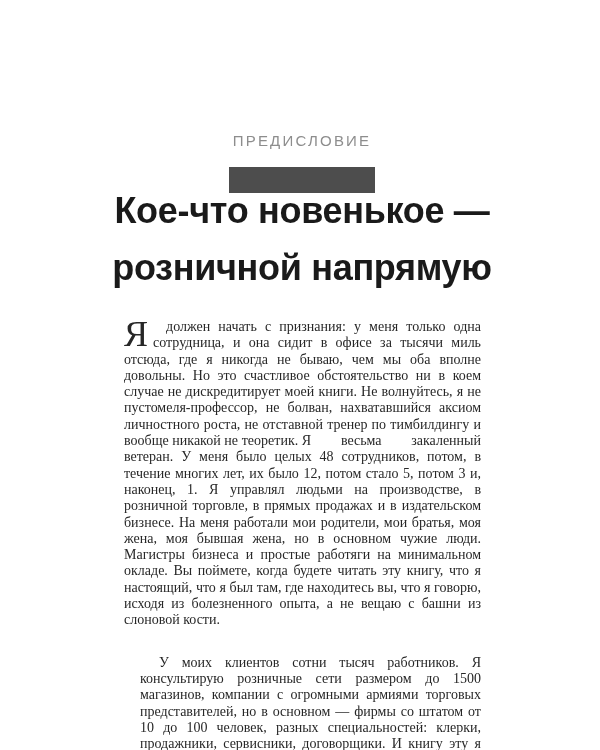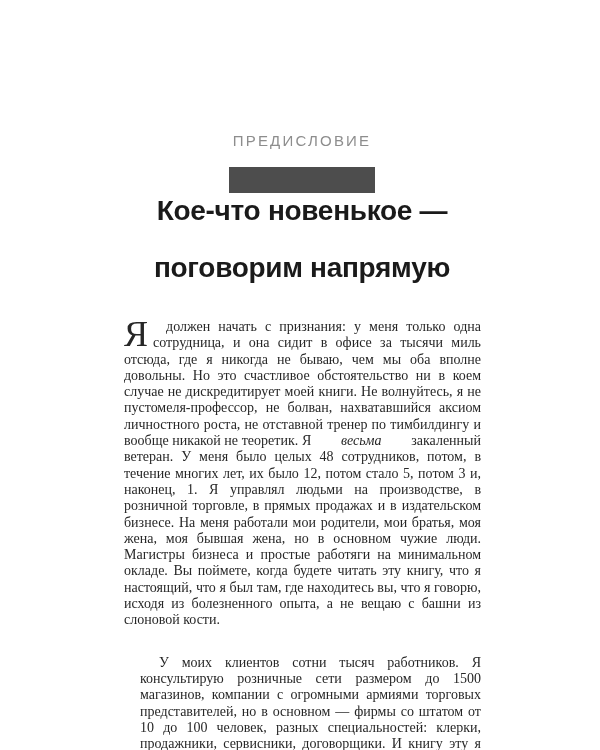--- a/index.html
+++ b/index.html
@@ -41,21 +41,21 @@
     margin: 4px auto 0 auto;
   }
   .title {
     position: absolute;
     left: 36px;
     top: 143px;
     width: 480px;
     text-align: center;
     font-family: "Liberation Sans", sans-serif;
     font-weight: 700;
-    font-size: 28px;
+    font-size: 36px;
     line-height: 31px;
     letter-spacing: -0.3px;
     color: var(--color-title);
   }
   .title-line { display: block; }
   .body {
     position: absolute;
     left: 72px;
     top: 267px;
     width: 409px;
@@ -68,35 +68,35 @@
   .para { text-align: justify; }
   .para.indent { text-indent: 19px; margin-left: 16px; }
   .dropcap {
     float: left;
     font-size: 36px;
     line-height: 29px;
     height: 30px;
     padding: 1px 5px 0 0;
     color: var(--color-body);
   }
-  .ital { font-style: italic; }
+  .ital { }
 </style>
 </head>
 <body>
 
 <div class="page">
 
   <header class="kicker">
     <div class="kicker-label">ПРЕДИСЛОВИЕ</div>
     <div class="kicker-rule"></div>
   </header>
 
   <h1 class="title">
     <span class="title-line">Кое-что новенькое —</span>
-    <span class="title-line">поговорим напрямую</span>
+    <span class="title-line">розничной напрямую</span>
   </h1>
 
   <main class="body">
     <p class="para"><span class="dropcap">Я</span><span>должен начать с признания: у меня только одна сотрудница, и она сидит в офисе за тысячи миль отсюда, где я никогда не бываю, чем мы оба вполне довольны. Но это счастливое обстоятельство ни в коем случае не дискредитирует моей книги. Не волнуйтесь, я не пустомеля-профессор, не болван, нахватавшийся аксиом личностного роста, не отставной тренер по тимбилдингу и вообще никакой не теоретик. Я </span><span class="ital">весьма</span><span> закаленный ветеран. У меня было целых 48 сотрудников, потом, в течение многих лет, их было 12, потом стало 5, потом 3 и, наконец, 1. Я управлял людьми на производстве, в розничной торговле, в прямых продажах и в издательском бизнесе. На меня работали мои родители, мои братья, моя жена, моя бывшая жена, но в основном чужие люди. Магистры бизнеса и простые работяги на минимальном окладе. Вы поймете, когда будете читать эту книгу, что я настоящий, что я был там, где находитесь вы, что я говорю, исходя из болезненного опыта, а не вещаю с башни из слоновой кости.</span></p>
     <p class="para indent">У моих клиентов сотни тысяч работников. Я консультирую розничные сети размером до 1500 магазинов, компании с огромными армиями торговых представителей, но в основном — фирмы со штатом от 10 до 100 человек, разных специальностей: клерки, продажники, сервисники, договорщики. И книгу эту я писал, зарываясь по уши в проблемы клиентов, владельцев 34 различных предприятий с годовым доходом приблизительно от миллиона до 30 миллионов долларов. Кроме того, я каждый год имею дело с добрым миллионом владельцев малых и средних предприятий через мою сеть консуль-</p>
   </main>
 
 </div>
 
 </body></html>

